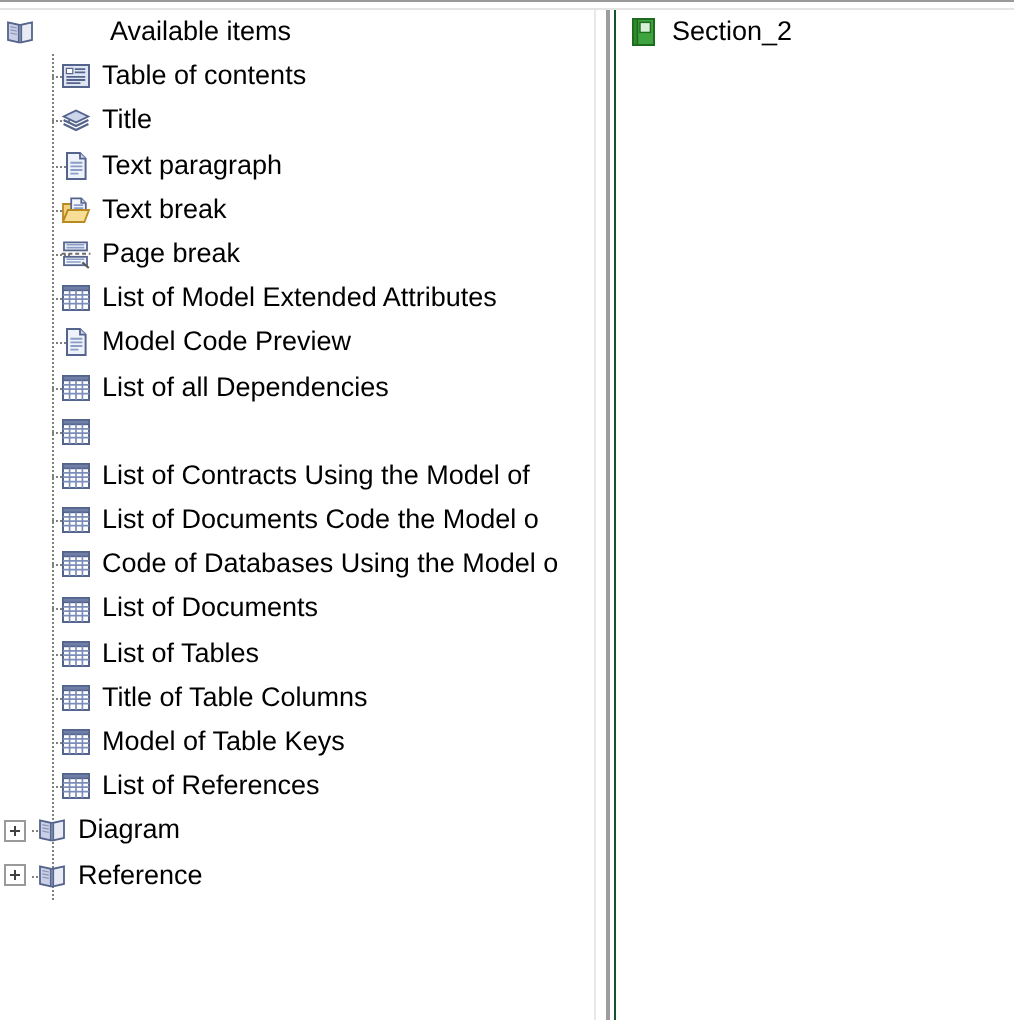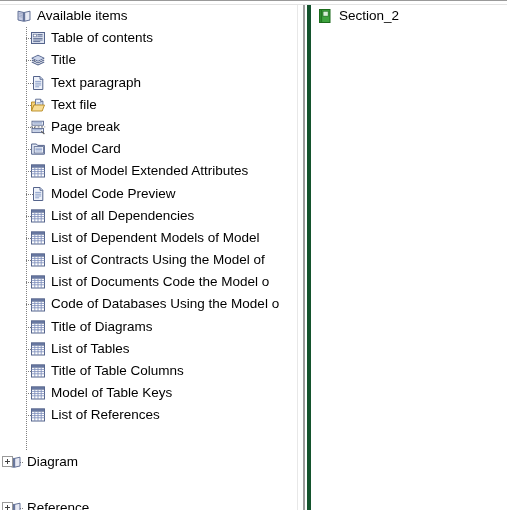--- a/index.html
+++ b/index.html
@@ -53,23 +53,23 @@
   .row {
     position: relative;
     height: 22.2px;
     line-height: 22.2px;
     white-space: nowrap;
     display: flex;
     align-items: center;
     padding-left: 2px;
     cursor: default;
   }
-  .row.root { padding-left: 16px; }
+  .row.root { padding-left: 2px; gap: 32px; }
   .row.child { padding-left: 30px; }
-  .row.group { padding-left: 6px; margin-top: 24px; }
+  .row.group { padding-left: 18px; }
 
   .label {
     font-size: 13.5px;
     color: #000;
     padding-left: 5px;
     letter-spacing: 0px;
   }
 
   
   .spine {
@@ -140,21 +140,21 @@
     width: 2px;
     background: #9d9d9d;
   }
 
   
   #right-pane {
     position: absolute;
     left: 307px; top: 0; right: 0; bottom: 0;
     background: #ffffff;
     border-top: 1px solid #9a9a9a;
-    border-left: 4px solid #14532d;
+    border-left: 1px solid #14532d;
     overflow: hidden;
   }
   #right-list {
     position: absolute;
     left: 6px; top: 5px; right: 0;
   }
   #right-list .row { padding-left: 0; height: 20px; }
   #right-list .label { font-size: 13.5px; padding-left: 6px; }
 </style>
 </head>
@@ -217,51 +217,40 @@
           <span class="elbow"></span>
           <span class="ico">
             <svg width="16" height="16" viewBox="0 0 16 16">
         <path d="M1.5 13.8 V5.0 H5.6 L6.9 6.4 H10.2 V8.0 H4.0 L1.5 13.8 Z" fill="#f3d07a" stroke="#b88a20" stroke-width="0.9"></path>
         <path d="M5.6 2.2 H10.6 L12.9 4.5 V10.6 H5.6 Z" fill="#f3f6fc" stroke="#55648c" stroke-width="0.9"></path>
         <path d="M10.6 2.2 V4.5 H12.9" fill="#ccd6ea" stroke="#55648c" stroke-width="0.8"></path>
         <path d="M6.9 5.6 H11.6 M6.9 7.1 H11.6 M6.9 8.6 H10.2" stroke="#8a9ec8" stroke-width="0.85"></path>
         <path d="M4.0 8.0 H14.5 L12.2 14.0 H1.5 Z" fill="#f8dd96" stroke="#b88a20" stroke-width="0.9"></path>
       </svg>
           </span>
-          <span class="label">Text file</span>
+          <span class="label">Text break</span>
         </div>
         <div class="row child">
           <span class="elbow"></span>
           <span class="ico">
             <svg width="16" height="16" viewBox="0 0 16 16">
         <rect x="2.0" y="2.2" width="11.5" height="4.0" fill="#f2f5fb" stroke="#55648c" stroke-width="0.9"></rect>
         <path d="M3.2 3.4 H12.2 M3.2 4.8 H12.2" stroke="#8a9ec8" stroke-width="0.8"></path>
         <path d="M0.8 7.9 H15.2" stroke="#6b6b6b" stroke-width="1" stroke-dasharray="2,1.4"></path>
         <rect x="2.0" y="9.4" width="11.5" height="4.2" fill="#f2f5fb" stroke="#55648c" stroke-width="0.9"></rect>
         <path d="M3.2 10.6 H12.2 M3.2 12.0 H10.4" stroke="#8a9ec8" stroke-width="0.8"></path>
         <path d="M11.2 12.2 L14.4 15.0" stroke="#5a5a5a" stroke-width="1.1"></path>
       </svg>
           </span>
           <span class="label">Page break</span>
         </div>
         <div class="row child">
           <span class="elbow"></span>
           <span class="ico">
             <svg width="16" height="16" viewBox="0 0 16 16">
-        <path d="M1.6 3.0 H6.4 L7.6 4.4 H14.4 V13.2 H1.6 Z" fill="#e4eaf6" stroke="#55648c" stroke-width="1"></path>
-        <rect x="4.2" y="5.6" width="9.2" height="6.4" fill="#f6f8fd" stroke="#55648c" stroke-width="0.8"></rect>
-        <path d="M5.4 7.2 H12.2 M5.4 8.6 H12.2 M5.4 10.0 H12.2" stroke="#8a9ec8" stroke-width="0.9"></path>
-      </svg>
-          </span>
-          <span class="label">Model Card</span>
-        </div>
-        <div class="row child">
-          <span class="elbow"></span>
-          <span class="ico">
-            <svg width="16" height="16" viewBox="0 0 16 16">
         <rect x="1.5" y="2.0" width="13" height="12" fill="#ffffff" stroke="#55648c" stroke-width="1"></rect>
         <rect x="1.5" y="2.0" width="13" height="2.2" fill="#6f7fa8" stroke="#55648c" stroke-width="0.8"></rect>
         <g stroke="#7d8ebb" stroke-width="0.85">
           <path d="M1.5 6.4 H14.5 M1.5 8.6 H14.5 M1.5 10.8 H14.5"></path>
           <path d="M4.8 4.2 V14.0 M8.0 4.2 V14.0 M11.2 4.2 V14.0"></path>
         </g>
       </svg>
           </span>
           <span class="label">List of Model Extended Attributes</span>
         </div>
@@ -295,21 +284,20 @@
           <span class="ico">
             <svg width="16" height="16" viewBox="0 0 16 16">
         <rect x="1.5" y="2.0" width="13" height="12" fill="#ffffff" stroke="#55648c" stroke-width="1"></rect>
         <rect x="1.5" y="2.0" width="13" height="2.2" fill="#6f7fa8" stroke="#55648c" stroke-width="0.8"></rect>
         <g stroke="#7d8ebb" stroke-width="0.85">
           <path d="M1.5 6.4 H14.5 M1.5 8.6 H14.5 M1.5 10.8 H14.5"></path>
           <path d="M4.8 4.2 V14.0 M8.0 4.2 V14.0 M11.2 4.2 V14.0"></path>
         </g>
       </svg>
           </span>
-          <span class="label">List of Dependent Models of Model</span>
         </div>
         <div class="row child">
           <span class="elbow"></span>
           <span class="ico">
             <svg width="16" height="16" viewBox="0 0 16 16">
         <rect x="1.5" y="2.0" width="13" height="12" fill="#ffffff" stroke="#55648c" stroke-width="1"></rect>
         <rect x="1.5" y="2.0" width="13" height="2.2" fill="#6f7fa8" stroke="#55648c" stroke-width="0.8"></rect>
         <g stroke="#7d8ebb" stroke-width="0.85">
           <path d="M1.5 6.4 H14.5 M1.5 8.6 H14.5 M1.5 10.8 H14.5"></path>
           <path d="M4.8 4.2 V14.0 M8.0 4.2 V14.0 M11.2 4.2 V14.0"></path>
@@ -351,21 +339,21 @@
           <span class="ico">
             <svg width="16" height="16" viewBox="0 0 16 16">
         <rect x="1.5" y="2.0" width="13" height="12" fill="#ffffff" stroke="#55648c" stroke-width="1"></rect>
         <rect x="1.5" y="2.0" width="13" height="2.2" fill="#6f7fa8" stroke="#55648c" stroke-width="0.8"></rect>
         <g stroke="#7d8ebb" stroke-width="0.85">
           <path d="M1.5 6.4 H14.5 M1.5 8.6 H14.5 M1.5 10.8 H14.5"></path>
           <path d="M4.8 4.2 V14.0 M8.0 4.2 V14.0 M11.2 4.2 V14.0"></path>
         </g>
       </svg>
           </span>
-          <span class="label">Title of Diagrams</span>
+          <span class="label">List of Documents</span>
         </div>
         <div class="row child">
           <span class="elbow"></span>
           <span class="ico">
             <svg width="16" height="16" viewBox="0 0 16 16">
         <rect x="1.5" y="2.0" width="13" height="12" fill="#ffffff" stroke="#55648c" stroke-width="1"></rect>
         <rect x="1.5" y="2.0" width="13" height="2.2" fill="#6f7fa8" stroke="#55648c" stroke-width="0.8"></rect>
         <g stroke="#7d8ebb" stroke-width="0.85">
           <path d="M1.5 6.4 H14.5 M1.5 8.6 H14.5 M1.5 10.8 H14.5"></path>
           <path d="M4.8 4.2 V14.0 M8.0 4.2 V14.0 M11.2 4.2 V14.0"></path>

